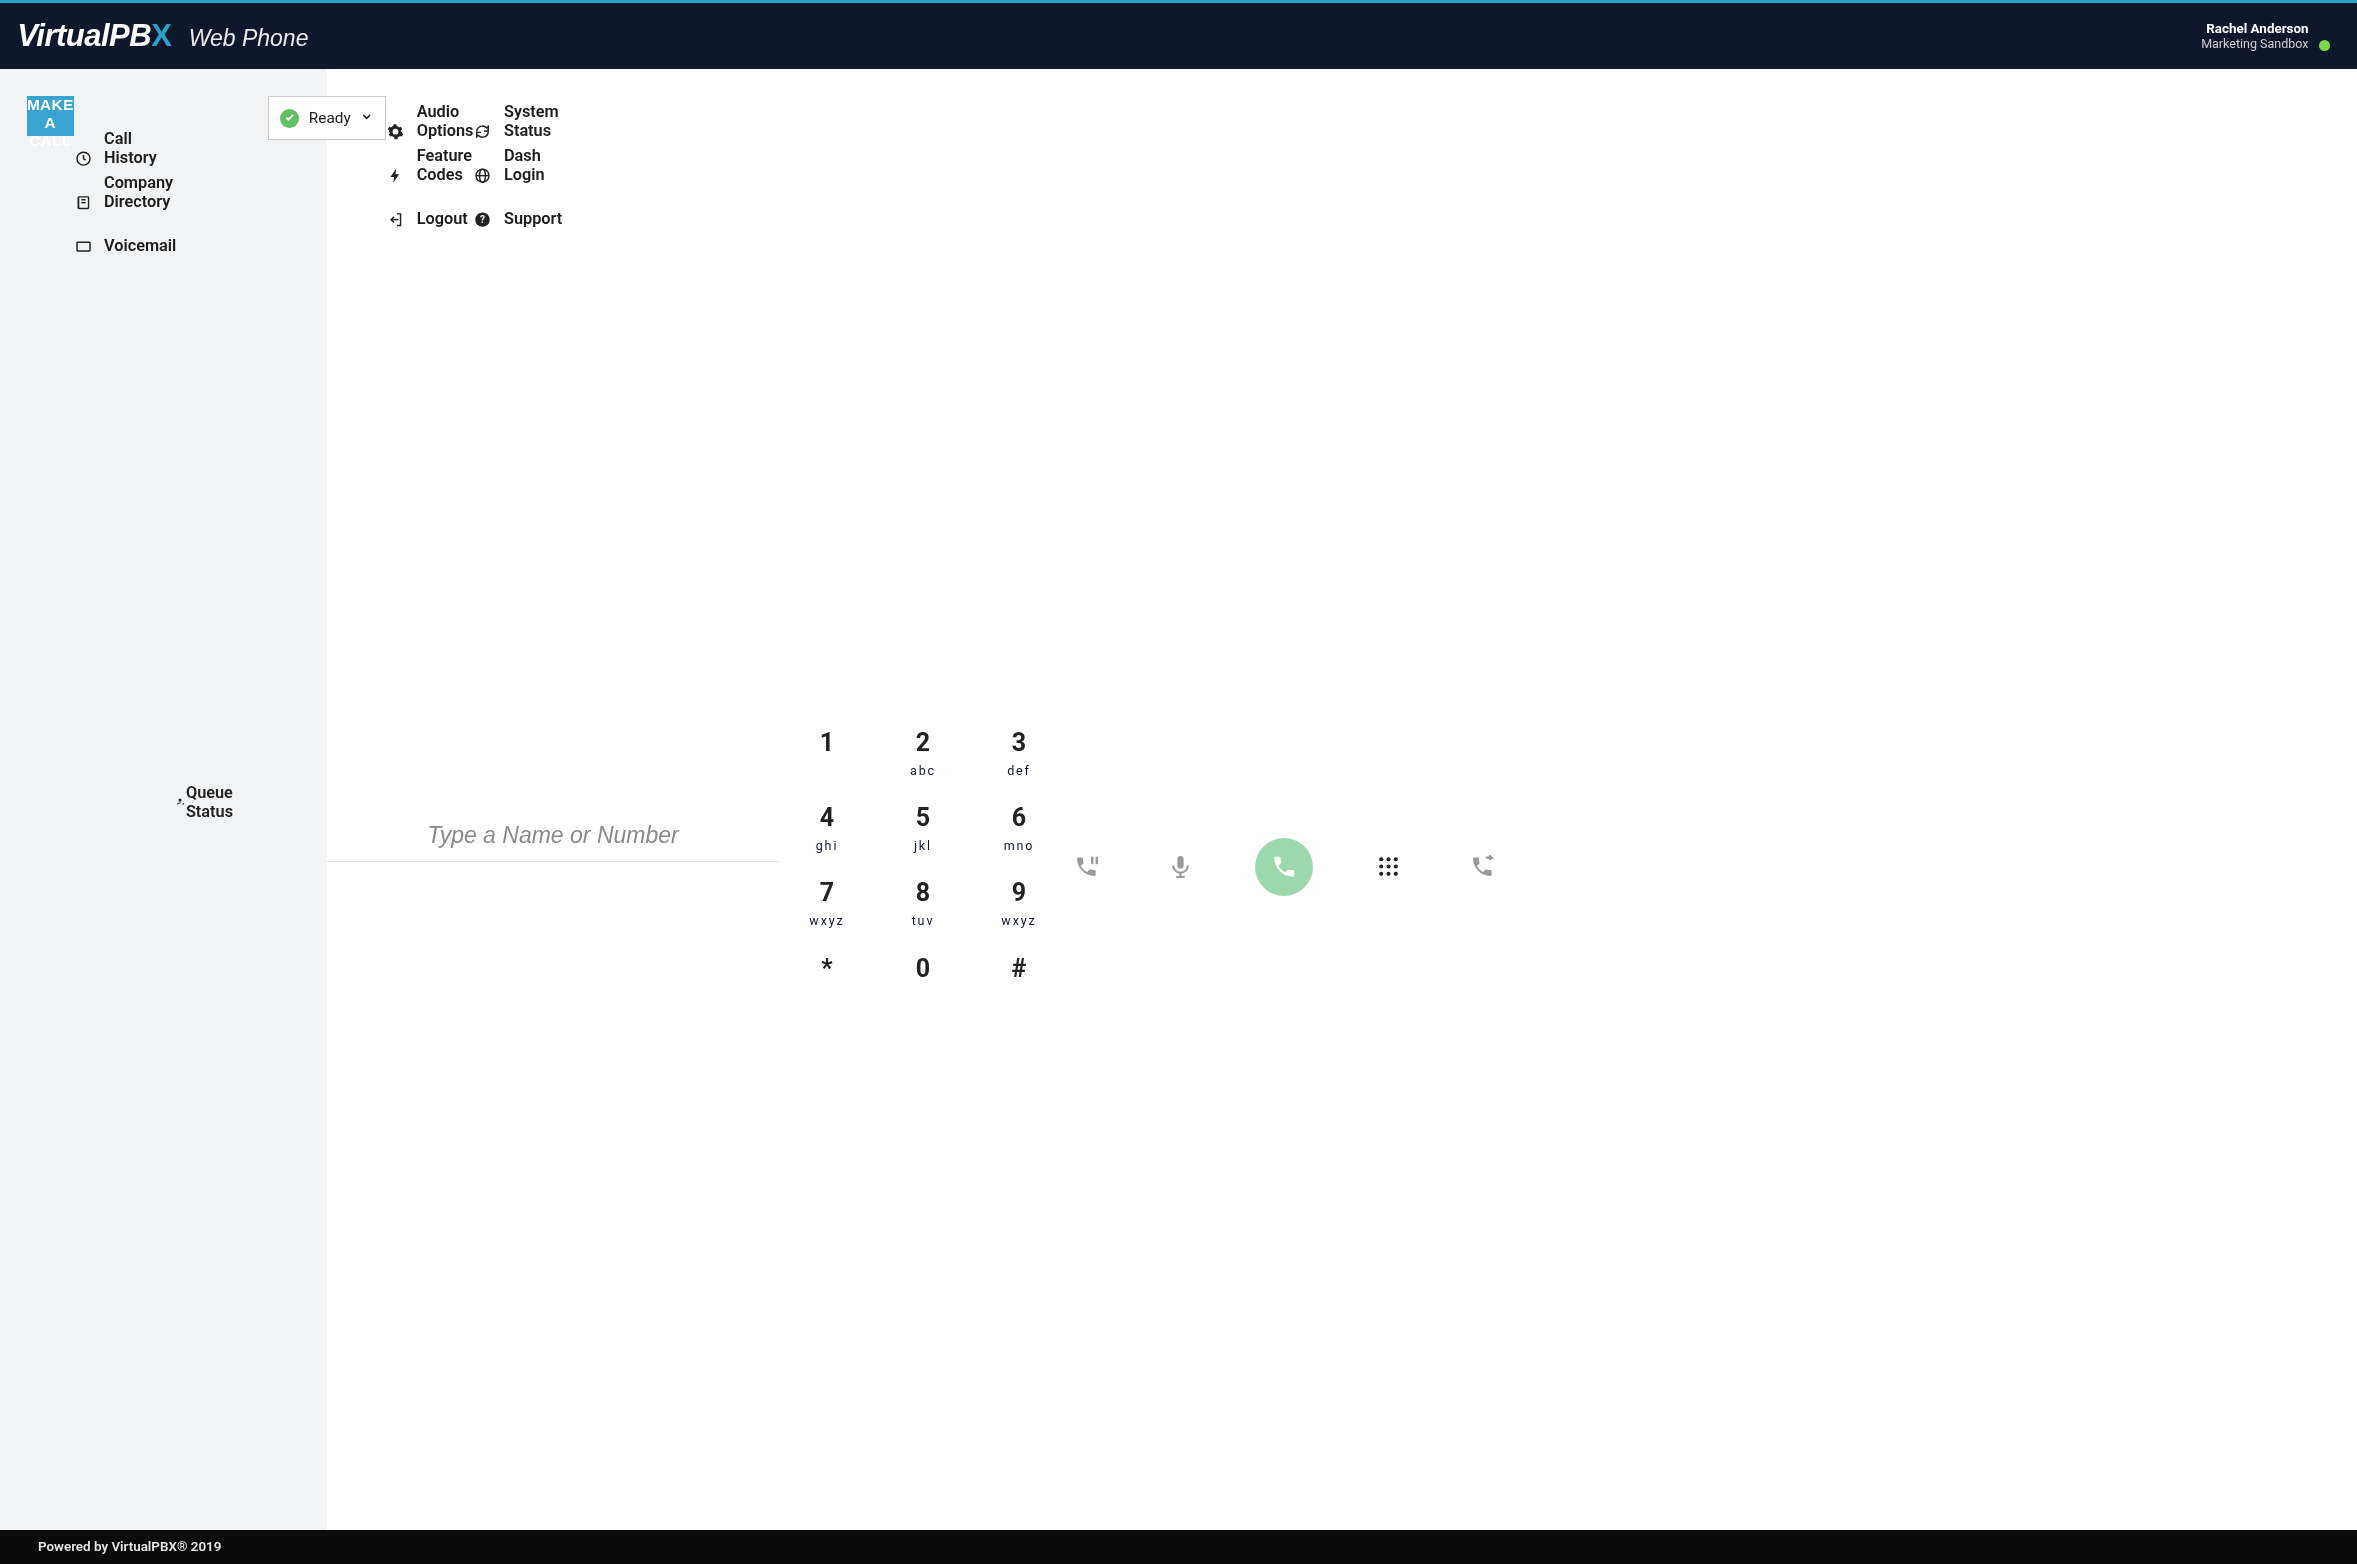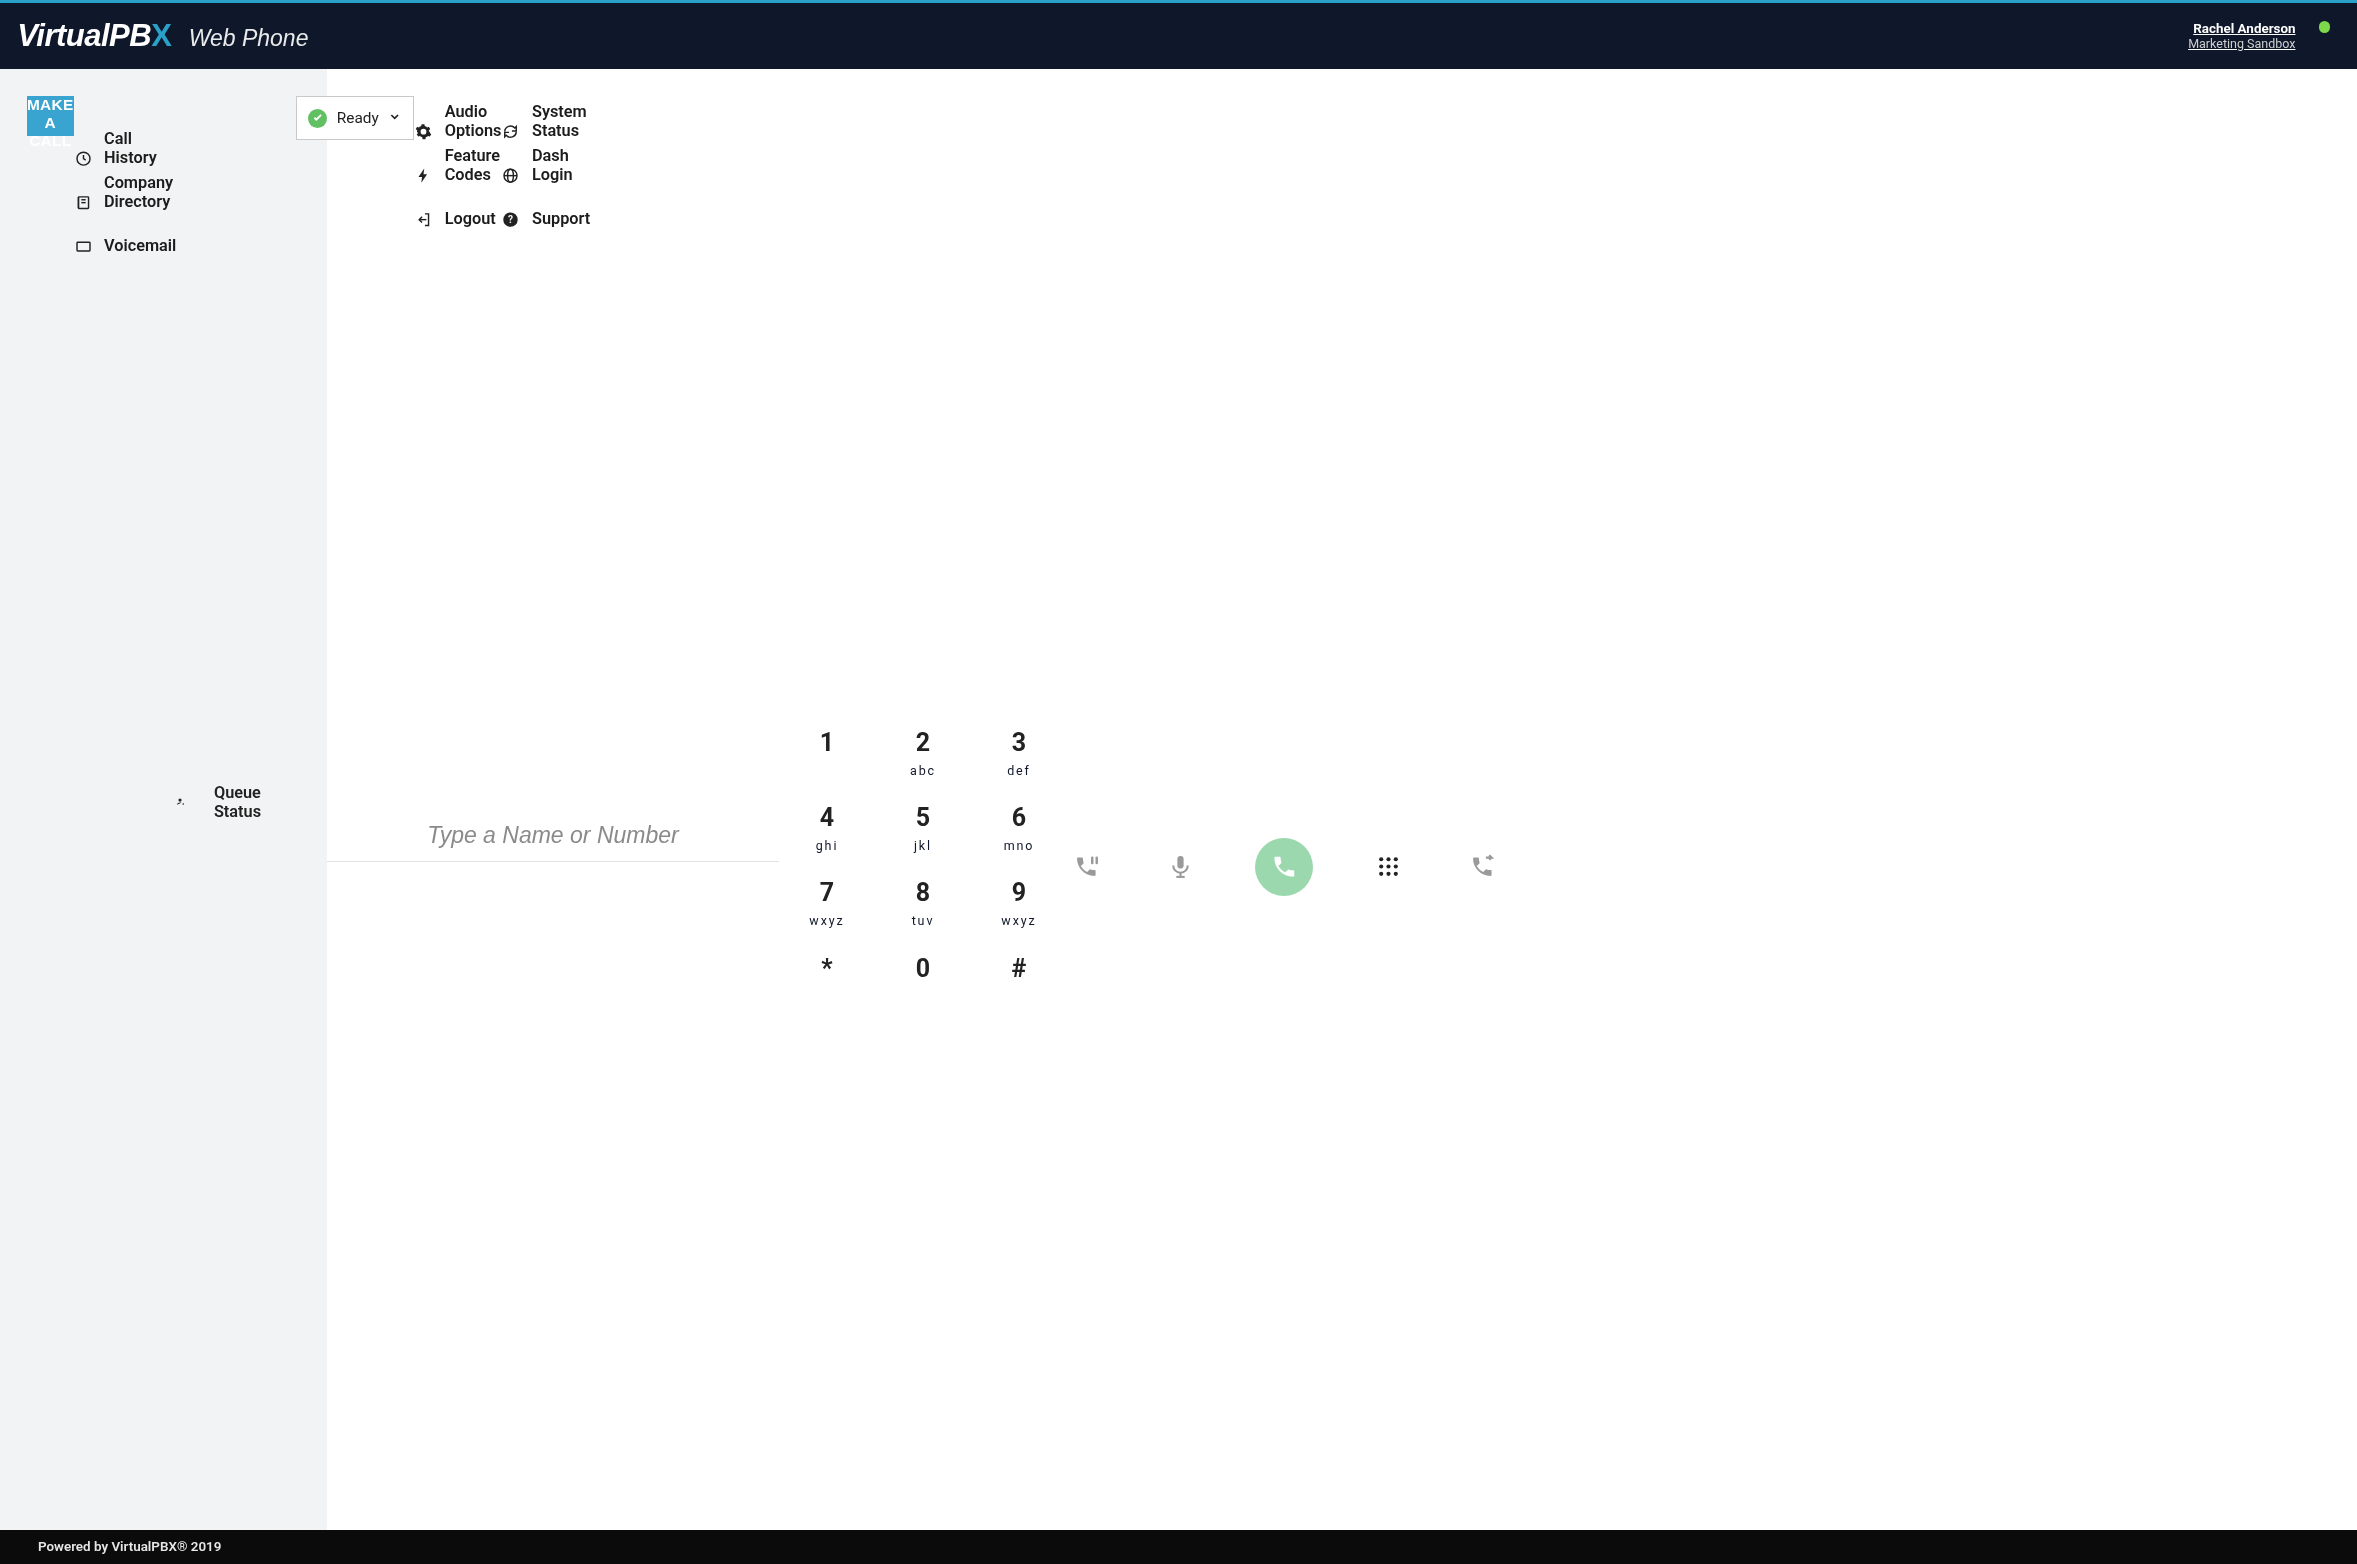--- a/index.html
+++ b/index.html
@@ -41,23 +41,22 @@
   .brand-sub {
     font-family: "Trebuchet MS", "Segoe UI", sans-serif;
     font-style: italic;
     font-size: 23px;
     color: #eaeaea;
     font-weight: 400;
   }
   .topbar-right {
     margin-left: auto;
     display: flex;
-    align-items: flex-start;
-    gap: 23px;
-    text-decoration: underline;
+    align-items: flex-end;
+    gap: 10px;
   }
   .user-block { text-align: right; }
   .user-name { font-weight: 700; font-size: 13.4px; }
   .user-org  { font-size: 12.5px; color: #cfcfcf; }
   .presence-dot {
     width: 11.5px; height: 11.5px; border-radius: 50%;
     background: #7bd94a;
   }
 
   
@@ -100,21 +99,21 @@
   .nav-item svg { flex: 0 0 19px; }
   .divider {
     border: none;
     border-top: 1px solid #2b2b2b;
     margin: 17.3px 0 13.4px 0;
     opacity: 0.9;
   }
   .queue-label-row {
     display: flex;
     align-items: center;
-    gap: 28px;
+    gap: 0;
     font-size: 16.3px;
     font-weight: 600;
     margin: 9.6px 0 13.4px 0;
   }
   .queue-select {
     margin-left: 27px;
     width: 192px;
     height: 44px;
     background: #fff;
     border: 1px solid #c9c9c9;

